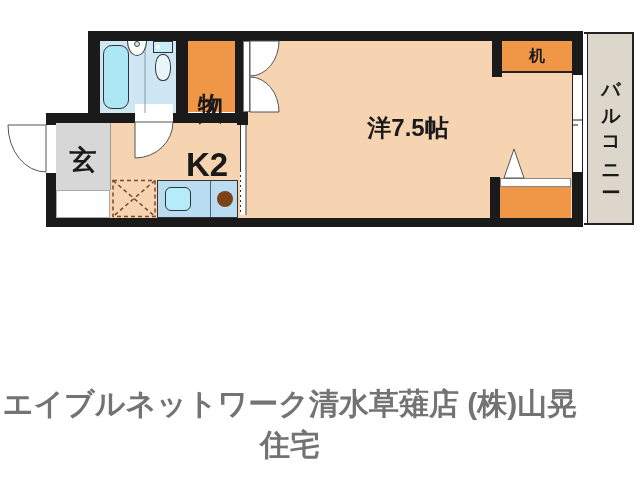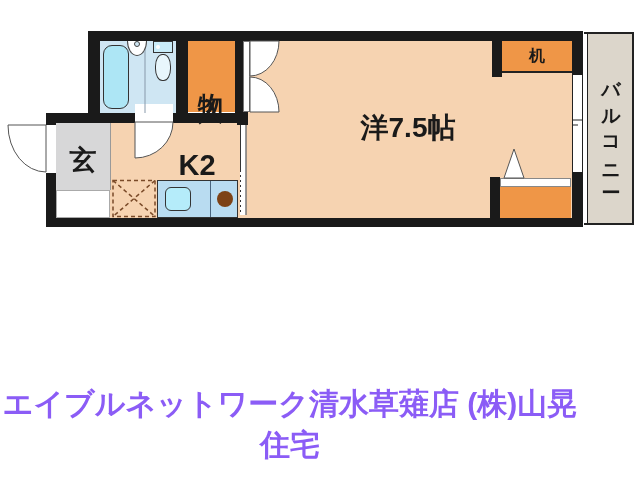--- a/index.html
+++ b/index.html
@@ -94,21 +94,21 @@
     <div class="abs" style="left:2px;top:3px;width:4px;height:4px;background:#fff;border-radius:50%;"></div>
   </div>
   <div class="fixture" style="left:155px;top:54px;width:16px;height:27px;background:#e8f6fc;border:1px solid #333;border-radius:45%;box-sizing:border-box;"></div>
   <div class="fixture" style="left:157px;top:180px;width:81px;height:38px;background:#b9dcf1;border:1.5px solid #333;box-sizing:border-box;">
     <div class="abs" style="left:52px;top:0;width:1px;height:100%;background:#4a657e;"></div>
     <div class="abs" style="left:7px;top:6px;width:26px;height:24px;background:#b5ecfa;border:1.5px solid #333;border-radius:6px;box-sizing:border-box;"></div>
     <div class="abs" style="left:59px;top:10px;width:16px;height:16px;background:#7d4216;border-radius:50%;"></div>
   </div>
 
   <div class="label" style="left:56px;top:143px;width:54px;height:34px;font-size:27px;font-weight:600;">玄</div>
-  <div class="label" style="left:152px;top:148px;width:90px;height:34px;font-size:29px;">K2</div>
+  <div class="label" style="left:162px;top:148px;width:90px;height:34px;font-size:33px;">K2</div>
   <div class="label vtext" style="left:188px;top:45px;width:47px;height:64px;font-size:25px;letter-spacing:4px;">物入</div>
-  <div class="label" style="left:244px;top:108px;width:328px;height:40px;font-size:28px;">洋7.5帖</div>
+  <div class="label" style="left:244px;top:108px;width:328px;height:40px;font-size:24px;">洋7.5帖</div>
   <div class="label" style="left:502px;top:46px;width:70px;height:20px;font-size:16px;font-weight:600;">机</div>
   <div class="label vtext" style="left:590px;top:48px;width:42px;height:160px;font-size:19px;letter-spacing:7px;font-weight:600;">バルコニー</div>
 
-  <div class="label" style="left:0;top:406px;width:580px;height:38px;font-size:30px;color:#8b5cf6;">エイブルネットワーク清水草薙店 (株)山晃住宅</div>
+  <div class="label" style="left:0;top:406px;width:580px;height:38px;font-size:30px;color:#737373;">エイブルネットワーク清水草薙店 (株)山晃住宅</div>
 
 </div>
 
 </body></html>

